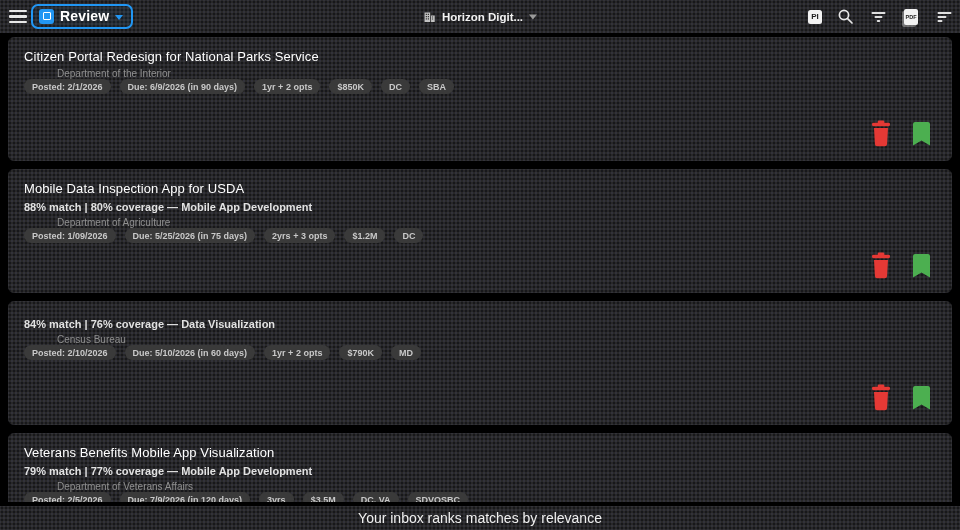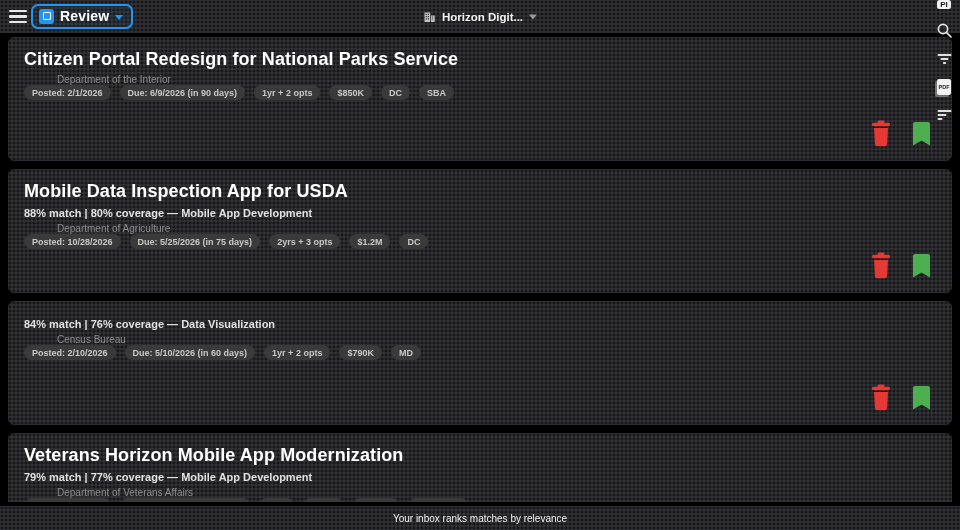--- a/index.html
+++ b/index.html
@@ -32,41 +32,41 @@
   .view-icon{width:15px;height:15px;background:#2196f3;border-radius:3px;position:relative;}
   .view-icon::after{content:"";position:absolute;left:3.5px;top:3.5px;width:6px;height:6px;border:1.6px solid #fff;border-radius:1px;}
   .view-label{color:#fff;font-size:14px;font-weight:bold;letter-spacing:.2px;}
   .chev{width:0;height:0;border-left:4px solid transparent;border-right:4px solid transparent;border-top:5px solid #2196f3;margin-top:2px;}
   .org-switcher{
     position:absolute;left:50%;top:50%;transform:translate(-50%,-50%);
     display:flex;align-items:center;gap:6px;cursor:pointer;
   }
   .org-label{color:#f2f2f2;font-size:11.5px;font-weight:bold;}
   .chev-gray{width:0;height:0;border-left:4px solid transparent;border-right:4px solid transparent;border-top:5px solid #9a9a9a;margin-top:1px;}
-  .topbar-right{position:absolute;right:6px;top:0;height:33px;display:flex;align-items:center;gap:13px;flex-direction:column;}
+  .topbar-right{position:absolute;right:6px;top:0;height:33px;display:flex;align-items:center;gap:13px;}
   .logo-badge{
     width:14px;height:14px;background:#f2f2f2;border-radius:2.5px;
     display:flex;align-items:center;justify-content:center;
     color:#1d1d1d;font-size:8px;font-weight:bold;cursor:pointer;
   }
   .iconbtn{display:flex;align-items:center;justify-content:center;width:20px;height:20px;cursor:pointer;}
   .pdf-icon{
     width:14px;height:16px;background:#f2f2f2;border-radius:2px;
     display:flex;align-items:center;justify-content:center;
     color:#1d1d1d;font-size:5.5px;font-weight:bold;
     box-shadow:-2px 2px 0 rgba(255,255,255,.35);
   }
   
   .card-list{position:absolute;top:33px;left:0;right:0;bottom:0;padding:4px 8px 0;box-sizing:border-box;}
   .card{
     height:124px;border-radius:6px;margin-bottom:8px;
     padding:12px 16px 12px;box-sizing:border-box;
     display:flex;flex-direction:column;position:relative;
   }
-  .card-title{color:#fff;font-size:18px;font-weight:bold;letter-spacing:.1px;}
+  .card-title{color:#fff;font-size:13px;font-weight:normal;letter-spacing:.1px;}
   .card-match{color:#e2e2e2;font-size:11px;font-weight:bold;margin-top:5px;}
   .card-agency{color:#8f8f8f;font-size:10px;margin-top:4px;padding-left:33px;}
   .chip-row{display:flex;gap:9px;flex-wrap:wrap;}
   .chip{
     background:#3a3a3a;color:#c9c9c9;font-size:9px;font-weight:bold;
     padding:2.5px 8px;border-radius:8px;white-space:nowrap;
   }
   .card-actions{
     position:absolute;right:22px;bottom:14px;
     display:flex;align-items:center;gap:22px;
@@ -76,21 +76,21 @@
     width:17px;height:24px;background:#4caf50;
     clip-path:polygon(0 0,100% 0,100% 100%,50% 79%,0 100%);
     border-radius:2px 2px 0 0;
   }
   
   .footer{
     position:absolute;left:0;right:0;bottom:0;height:24px;z-index:6;
     border-top:4px solid #000;
     display:flex;align-items:center;justify-content:center;
   }
-  .footer-msg{color:#f0f0f0;font-size:10px;}
+  .footer-msg{color:#f0f0f0;font-size:14px;}
 </style>
 </head>
 <body>
 
 <header class="topbar texture">
   <div class="hamburger">
     <span></span>
       <span></span>
       <span></span>
   </div>
@@ -162,21 +162,21 @@
         <span class="bookmark-shape"></span>
       </div>
     </div>
   </section>
 
   <section class="card texture">
     <div class="card-title">Mobile Data Inspection App for USDA</div>
     <div class="card-match">88% match | 80% coverage — Mobile App Development</div>
     <div class="card-agency">Department of Agriculture</div>
     <div class="chip-row">
-        <span class="chip">Posted: 10/28/2026</span>
+        <span class="chip">Posted: 1/09/2026</span>
         <span class="chip">Due: 5/25/2026 (in 75 days)</span>
         <span class="chip">2yrs + 3 opts</span>
         <span class="chip">$1.2M</span>
         <span class="chip">DC</span>
       </div>
     <div class="card-actions">
       <div class="trash-btn">
         <svg width="20" height="27" viewBox="0 0 20 27">
           <rect x="6.7" y="0.5" width="6.6" height="3.2" rx="1.2" fill="#e53935"></rect>
           <rect x="1" y="2.8" width="18" height="3.4" rx="1.4" fill="#e53935"></rect>
@@ -207,21 +207,21 @@
           <path d="M3 8h14l-0.9 16a2.3 2.3 0 0 1-2.3 2.2H6.2A2.3 2.3 0 0 1 3.9 24z" fill="#e53935"></path>
         </svg>
       </div>
       <div class="bookmark-btn">
         <span class="bookmark-shape"></span>
       </div>
     </div>
   </section>
 
   <section class="card texture">
-    <div class="card-title">Veterans Horizon Mobile App Modernization</div>
+    <div class="card-title">Veterans Benefits Mobile App Visualization</div>
     <div class="card-match">79% match | 77% coverage — Mobile App Development</div>
     <div class="card-agency">Department of Veterans Affairs</div>
     <div class="chip-row">
         <span class="chip">Posted: 2/5/2026</span>
         <span class="chip">Due: 7/9/2026 (in 120 days)</span>
         <span class="chip">3yrs</span>
         <span class="chip">$3.5M</span>
         <span class="chip">DC, VA</span>
         <span class="chip">SDVOSBC</span>
       </div>

